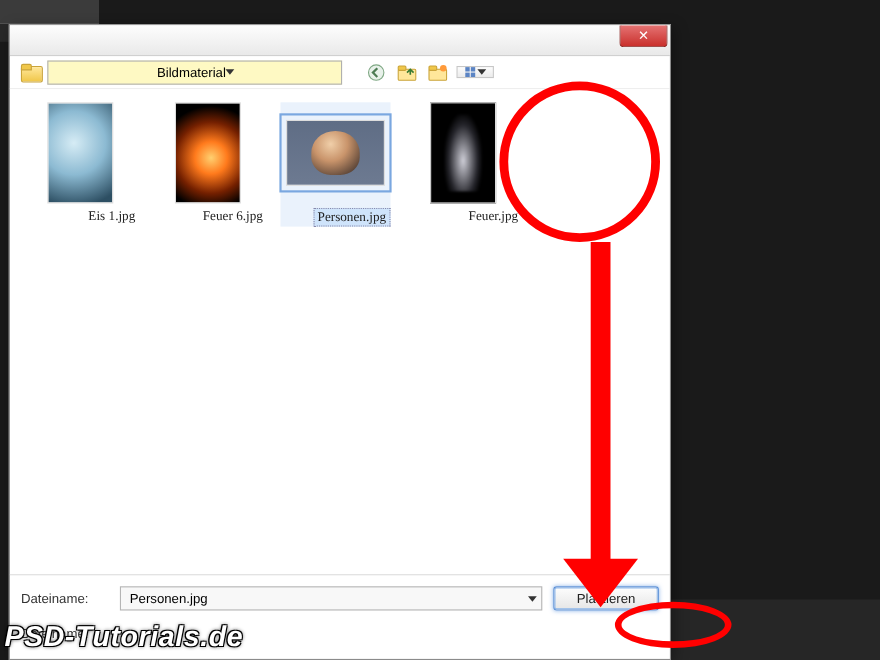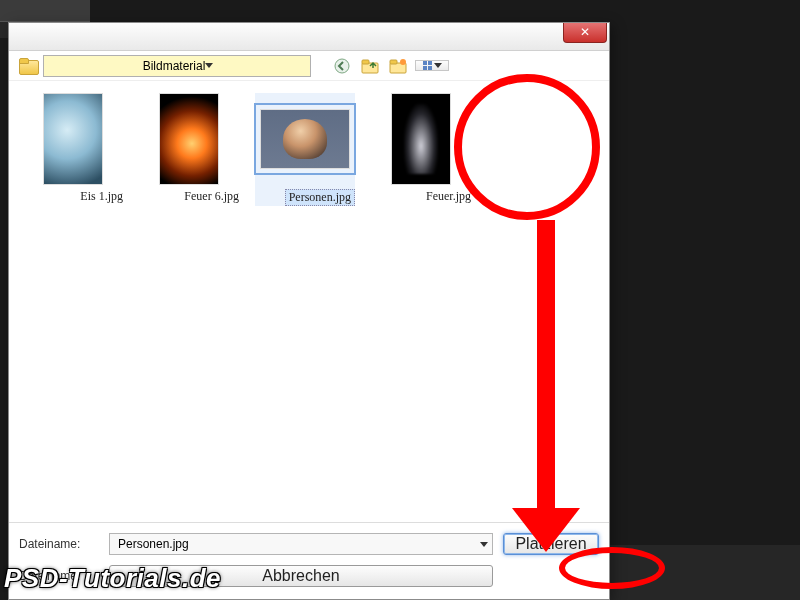--- a/index.html
+++ b/index.html
@@ -107,21 +107,21 @@
   }
   .lbl{ color:#333; }
   .combo {
     height:22px; border:1px solid #b5b5b5; background:#f8f8f8;
     display:flex; align-items:center; justify-content:space-between;
     padding:0 4px 0 8px;
   }
   .win-btn{
     height:22px; border:1px solid #9a9a9a; border-radius:3px;
     background:linear-gradient(#fdfdfd,#e6e6e6);
-    font-size:16px; color:#222; padding:0 4px;
+    font-size:12px; color:#222; padding:0 4px;
     display:flex; align-items:center; justify-content:center;
   }
   .win-btn.primary{ border-color:#5a8fd6; box-shadow:0 0 0 1px #8fb8ea inset, 0 0 4px rgba(80,140,220,.6);}
   
   
   .anno-circle{position:absolute;border:8px solid #ff0000;border-radius:50%;pointer-events:none;}
   .c1{ left:454px; top:74px; width:146px; height:146px;}
   .c2{ left:559px; top:547px; width:106px; height:42px; border-width:6px;}
   .anno-arrow{position:absolute;pointer-events:none;}
   .arrow-shaft{position:absolute;left:537px;top:220px;width:18px;height:296px;background:#ff0000;}
@@ -200,23 +200,20 @@
     <div class="lbl">Dateiname:</div>
     <div class="combo">
       <span>Personen.jpg</span>
       <span class="dropdown-arrow"></span>
     </div>
     <div class="win-btn primary">
       <span>Platzieren</span>
     </div>
 
     <div class="lbl">Dateiname:</div>
-    <div class="win-btn">
-      <span>Abbrechen</span>
-    </div>
   </div>
 
 </div>
 
 <div class="anno-circle c1"></div>
 <div class="arrow-shaft anno-arrow"></div>
 <div class="arrow-head anno-arrow"></div>
 <div class="anno-circle c2"></div>
 
 <div class="watermark">PSD-Tutorials.de</div>

